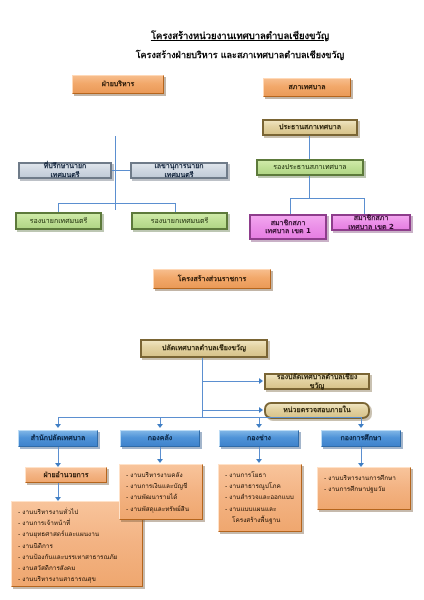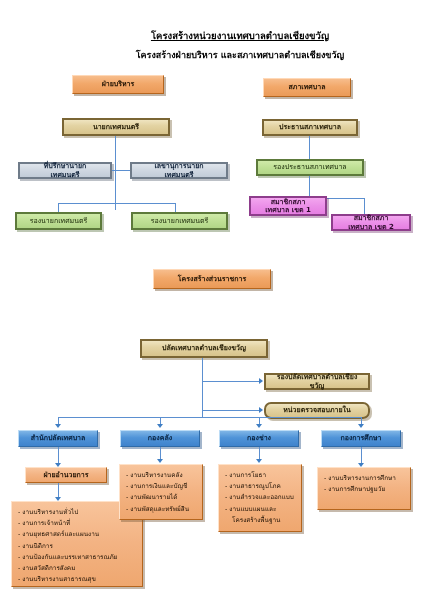--- a/index.html
+++ b/index.html
@@ -126,21 +126,20 @@
 <body>
 
 <div id="stage">
 
   <div class="title t1" style="left:0;top:28px;width:424px;">โครงสร้างหน่วยงานเทศบาลตำบลเชียงขวัญ</div>
   <div class="title t2" style="left:0;top:48px;width:424px;">โครงสร้างฝ่ายบริหาร และสภาเทศบาลตำบลเชียงขวัญ</div>
 
   <div class="node orange" style="left:72px;top:75px;width:92px;height:19px;">ฝ่ายบริหาร</div>
   <div class="node orange" style="left:263px;top:78px;width:88px;height:19px;">สภาเทศบาล</div>
 
-  <div class="node gold" style="left:62px;top:118px;width:108px;height:18px;">นายกเทศมนตรี</div>
 
   <div class="ln lnv" style="left:115px;top:136px;height:74px;"></div>
 
   <div class="node gray" style="left:18px;top:162px;width:94px;height:17px;">ที่ปรึกษานายกเทศมนตรี</div>
   <div class="node gray" style="left:130px;top:162px;width:98px;height:17px;">เลขานุการนายกเทศมนตรี</div>
   <div class="ln lnh" style="left:112px;top:170px;width:18px;"></div>
 
   <div class="ln lnh" style="left:58px;top:203px;width:118px;"></div>
   <div class="ln lnv" style="left:58px;top:203px;height:9px;"></div>
   <div class="ln lnv" style="left:175px;top:203px;height:9px;"></div>
@@ -151,21 +150,21 @@
   <div class="node gold" style="left:262px;top:119px;width:96px;height:17px;">ประธานสภาเทศบาล</div>
   <div class="ln lnv" style="left:309px;top:136px;height:23px;"></div>
 
   <div class="node green" style="left:256px;top:159px;width:108px;height:17px;">รองประธานสภาเทศบาล</div>
 
   <div class="ln lnv" style="left:309px;top:176px;height:22px;"></div>
   <div class="ln lnh" style="left:290px;top:198px;width:75px;"></div>
   <div class="ln lnv" style="left:290px;top:198px;height:16px;"></div>
   <div class="ln lnv" style="left:364px;top:198px;height:16px;"></div>
 
-  <div class="node pink" style="left:249px;top:196px;width:78px;height:20px;">สมาชิกสภาเทศบาล เขต 1</div>
+  <div class="node pink" style="left:249px;top:214px;width:78px;height:26px;">สมาชิกสภาเทศบาล เขต 1</div>
   <div class="node pink" style="left:331px;top:214px;width:80px;height:17px;">สมาชิกสภาเทศบาล เขต 2</div>
 
   <div class="node orange" style="left:153px;top:269px;width:118px;height:20px;">โครงสร้างส่วนราชการ</div>
 
   <div class="node gold" style="left:140px;top:339px;width:128px;height:19px;">ปลัดเทศบาลตำบลเชียงขวัญ</div>
 
   <div class="ln lnv" style="left:202px;top:358px;height:59px;"></div>
 
   <div class="ln lnh" style="left:202px;top:381px;width:57px;"></div>
   <div class="arwR" style="left:259px;top:378px;"></div>

